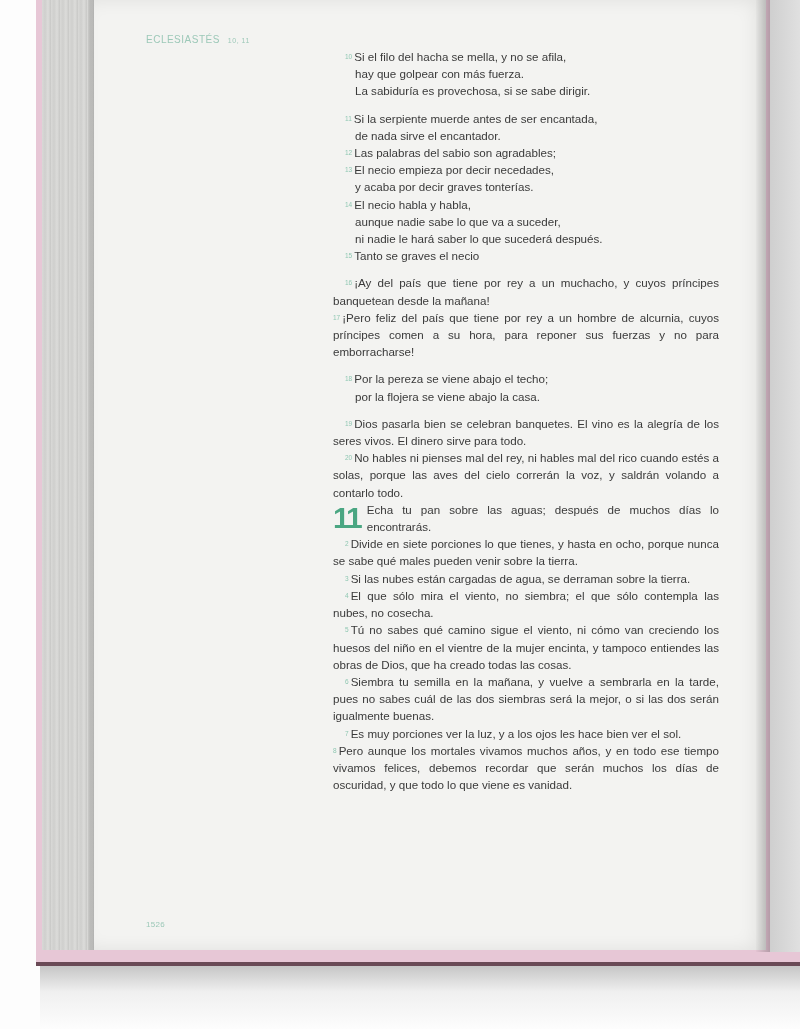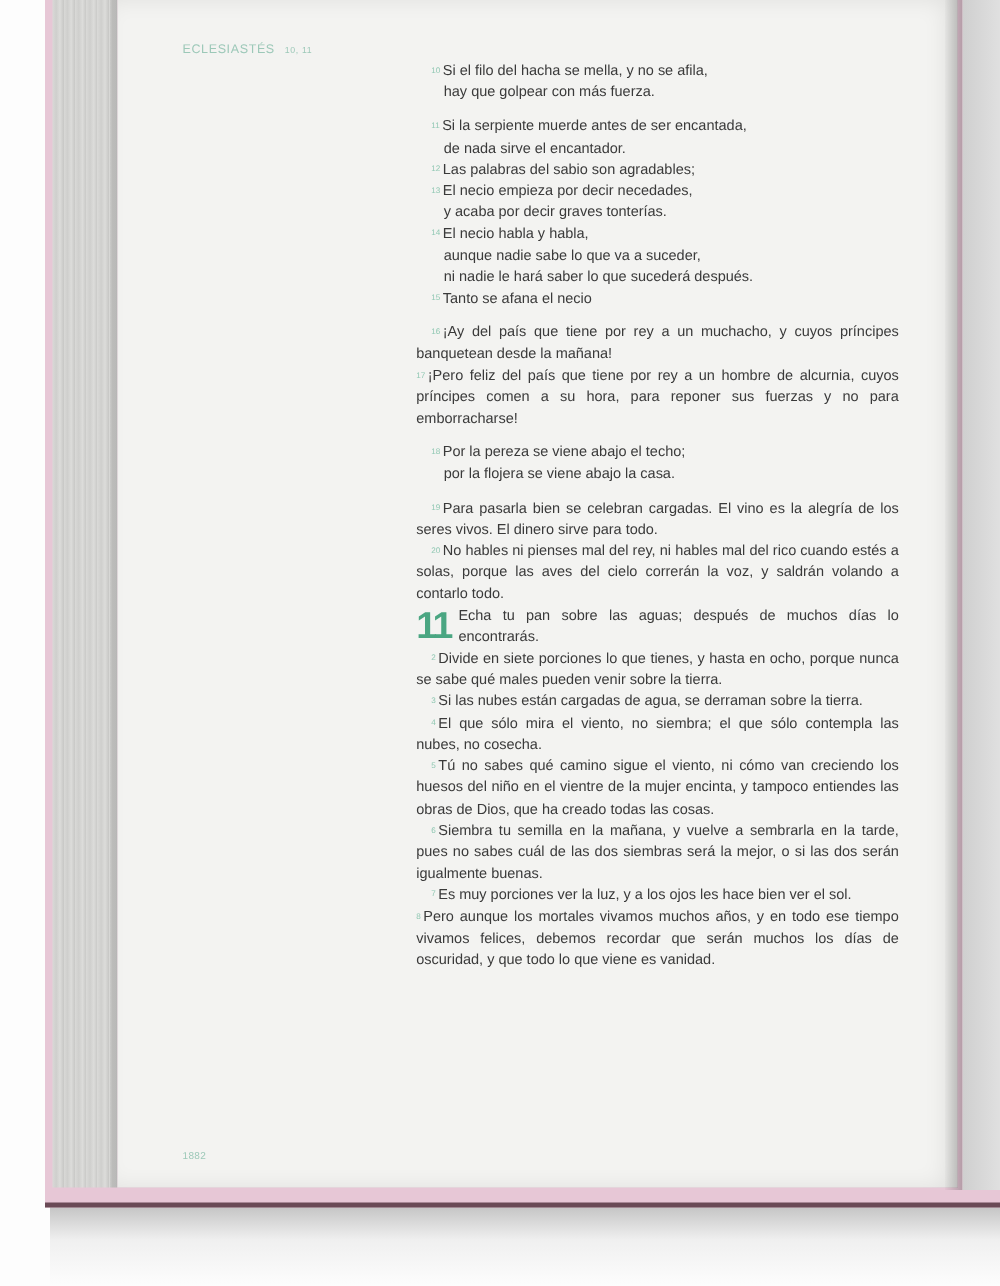--- a/index.html
+++ b/index.html
@@ -80,55 +80,56 @@
 
 <div class="running-head">
   <span>ECLESIASTÉS</span><span class="ref">10, 11</span>
 </div>
 
 <div class="text-col">
 
   <div class="stanza">
     <div class="vline first"><span class="vnum">10</span><span>Si el filo del hacha se mella, y no se afila,</span></div>
     <div class="vline">hay que golpear con más fuerza.</div>
+    <div class="vline">La sabiduría es provechosa, si se sabe dirigir.</div>
   </div>
 
   <div class="stanza">
     <div class="vline first"><span class="vnum">11</span><span>Si la serpiente muerde antes de ser encantada,</span></div>
     <div class="vline">de nada sirve el encantador.</div>
     <div class="vline first"><span class="vnum">12</span><span>Las palabras del sabio son agradables;</span></div>
     <div class="vline first"><span class="vnum">13</span><span>El necio empieza por decir necedades,</span></div>
     <div class="vline">y acaba por decir graves tonterías.</div>
     <div class="vline first"><span class="vnum">14</span><span>El necio habla y habla,</span></div>
     <div class="vline">aunque nadie sabe lo que va a suceder,</div>
     <div class="vline">ni nadie le hará saber lo que sucederá después.</div>
-    <div class="vline first"><span class="vnum">15</span><span>Tanto se afana el necio</span></div>
+    <div class="vline first"><span class="vnum">15</span><span>Tanto se graves el necio</span></div>
   </div>
 
   <div class="prose-block">
     <p class="prose"><span class="vnum">16</span><span>¡Ay del país que tiene por rey a un muchacho, y cuyos príncipes banquetean desde la mañana!</span></p>
     <p class="prose noindent"><span class="vnum">17</span><span>¡Pero feliz del país que tiene por rey a un hombre de alcurnia, cuyos príncipes comen a su hora, para reponer sus fuerzas y no para emborracharse!</span></p>
   </div>
 
   <div class="stanza">
     <div class="vline first"><span class="vnum">18</span><span>Por la pereza se viene abajo el techo;</span></div>
     <div class="vline">por la flojera se viene abajo la casa.</div>
   </div>
 
   <div>
-    <p class="prose"><span class="vnum">19</span><span>Para pasarla bien se celebran cargadas. El vino es la alegría de los seres vivos. El dinero sirve para todo.</span></p>
+    <p class="prose"><span class="vnum">19</span><span>Dios pasarla bien se celebran banquetes. El vino es la alegría de los seres vivos. El dinero sirve para todo.</span></p>
     <p class="prose"><span class="vnum">20</span><span>No hables ni pienses mal del rey, ni hables mal del rico cuando estés a solas, porque las aves del cielo correrán la voz, y saldrán volando a contarlo todo.</span></p>
   </div>
 
   <div class="chapter-wrap">
     <span class="chapter-num">11</span>
     <p class="prose noindent">Echa tu pan sobre las aguas; después de muchos días lo encontrarás.</p>
     <p class="prose" style="clear:left"><span class="vnum">2</span><span>Divide en siete porciones lo que tienes, y hasta en ocho, porque nunca se sabe qué males pueden venir sobre la tierra.</span></p>
     <p class="prose"><span class="vnum">3</span><span>Si las nubes están cargadas de agua, se derraman sobre la tierra.</span></p>
     <p class="prose"><span class="vnum">4</span><span>El que sólo mira el viento, no siembra; el que sólo contempla las nubes, no cosecha.</span></p>
     <p class="prose"><span class="vnum">5</span><span>Tú no sabes qué camino sigue el viento, ni cómo van creciendo los huesos del niño en el vientre de la mujer encinta, y tampoco entiendes las obras de Dios, que ha creado todas las cosas.</span></p>
     <p class="prose"><span class="vnum">6</span><span>Siembra tu semilla en la mañana, y vuelve a sembrarla en la tarde, pues no sabes cuál de las dos siembras será la mejor, o si las dos serán igualmente buenas.</span></p>
     <p class="prose"><span class="vnum">7</span><span>Es muy porciones ver la luz, y a los ojos les hace bien ver el sol.</span></p>
     <p class="prose noindent"><span class="vnum">8</span><span>Pero aunque los mortales vivamos muchos años, y en todo ese tiempo vivamos felices, debemos recordar que serán muchos los días de oscuridad, y que todo lo que viene es vanidad.</span></p>
   </div>
 </div>
 
-<div class="folio">1882</div>
+<div class="folio">1526</div>
 
 </body></html>

